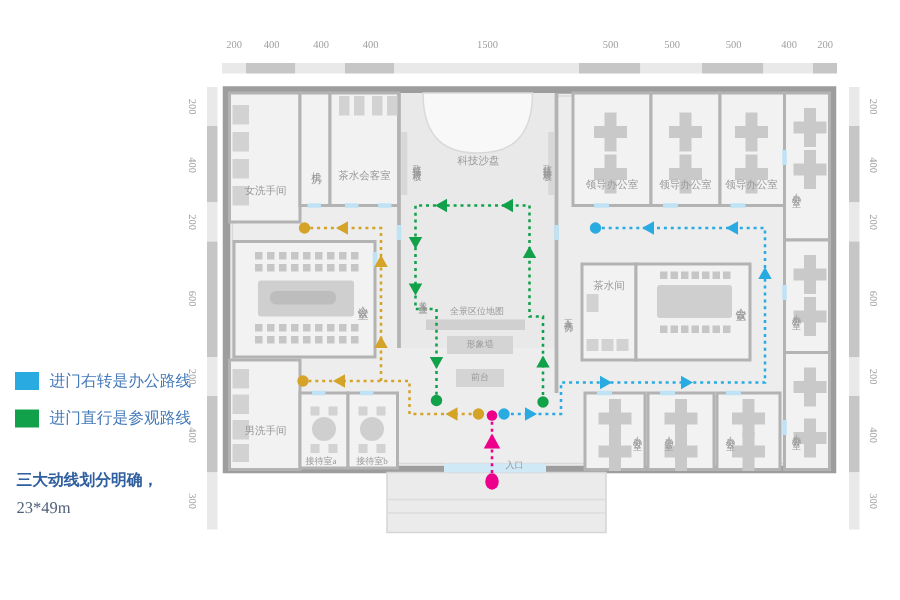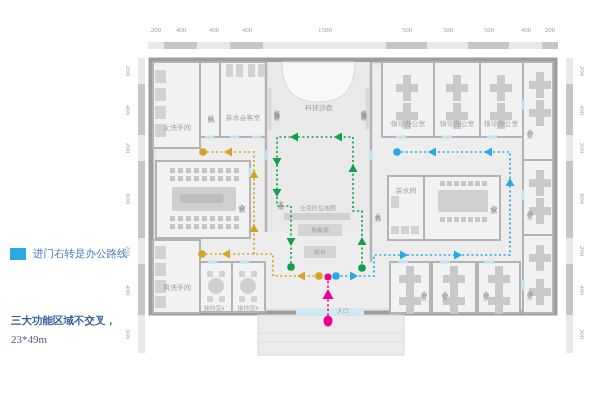--- a/index.html
+++ b/index.html
@@ -345,20 +345,24 @@
       <span class="dim rot" style="left: 582px; top: 251px;">200</span>
       <span class="dim rot" style="left: 582px; top: 290px;">400</span>
       <span class="dim rot" style="left: 582px; top: 334px;">300</span>
     </div>
 
   <div class="legend">
     <div class="legend-item">
       <div class="swatch" style="background: rgb(41, 171, 226);"></div>
       <div class="legend-label">进门右转是办公路线</div>
     </div>
+    <div class="legend-item">
+      <div class="swatch" style="background: rgb(18, 161, 75);"></div>
+      <div class="legend-label">进门直行是参观路线</div>
+    </div>
   </div>
 
   <div class="notes">
-    <div class="note-line">三大功能区域不交叉，</div>
+    <div class="note-line">三大动线划分明确，</div>
     <div class="size-line">23*49m</div>
   </div>
 
 </div>
 
 </body></html>

